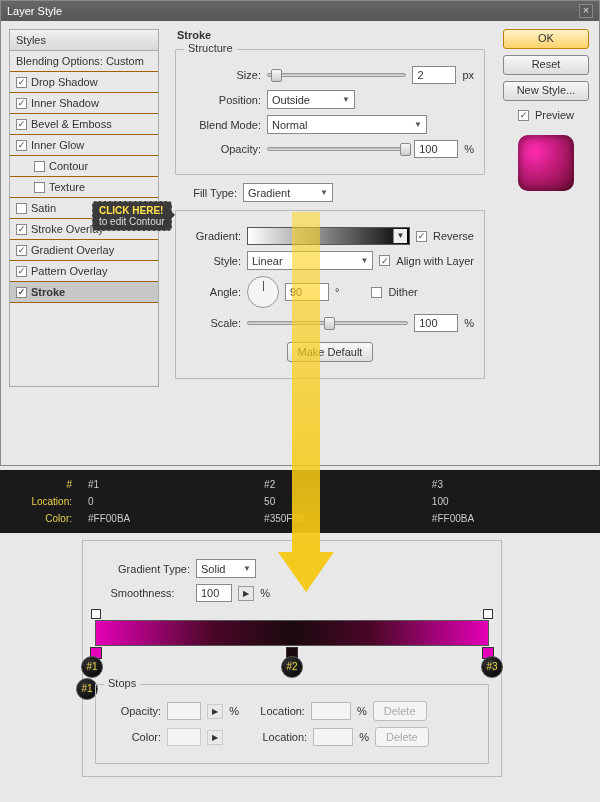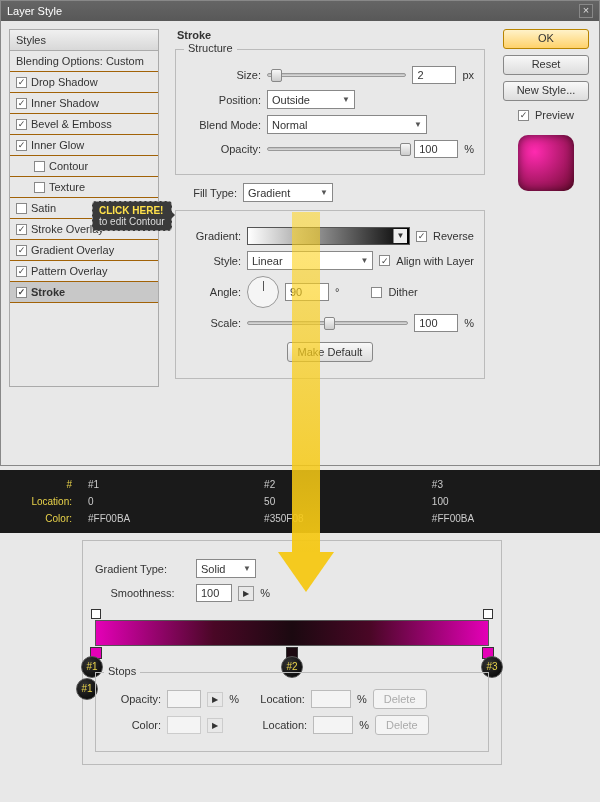--- a/index.html
+++ b/index.html
@@ -45,21 +45,21 @@
 .info-strip td.h{color:#e8d24a;text-align:right;width:80px}
 .arrow{position:absolute;left:288px;top:212px;width:36px;height:380px;z-index:4;pointer-events:none}
 .arrow .shaft{width:28px;height:340px;margin:0 auto;background:linear-gradient(180deg,rgba(255,213,30,.55),rgba(245,200,20,.95))}
 .arrow .head{width:0;height:0;border-left:28px solid transparent;border-right:28px solid transparent;border-top:40px solid rgba(245,200,20,.95);margin-left:-10px}
 .grad-editor{position:absolute;top:540px;left:82px;width:420px;border:1px solid #bbb;background:#e8e8e8;padding:12px}
 .grad-bar{width:100%;height:26px;border:1px solid #555;background:linear-gradient(90deg,#e400b7 0%,#4a0726 30%,#1b0910 50%,#4a0726 70%,#e400b7 100%);position:relative;margin-top:18px}
 .gstop-top{position:absolute;top:-12px;width:10px;height:10px;border:1px solid #333;background:#fff}
 .gstop-bot{position:absolute;bottom:-14px;width:12px;height:12px;border:1px solid #333;background:#e400b7}
 .gstop-bot.mid{background:#1b0910}
 .bullet{position:absolute;width:22px;height:22px;border-radius:50%;background:radial-gradient(circle at 35% 30%,#333,#000);border:1px solid #555;color:#e8d24a;text-align:center;line-height:20px;font-size:10px}
-.stops-grp{border:1px solid #bbb;margin-top:26px;padding:10px;position:relative}
+.stops-grp{border:1px solid #bbb;margin-top:38px;padding:10px;position:relative}
 .dim{color:#aaa}
 .dim .num,.dim .btn{color:#aaa;border-color:#bbb;background:#f4f4f4}
 </style>
 </head>
 <body>
 
 <div class="dialog">
   <div class="titlebar">
     <span>Layer Style</span>
     <div class="close-x">×</div>
@@ -246,21 +246,21 @@
     </table>
 </div>
 
 <div class="arrow">
     <div class="shaft"></div>
     <div class="head"></div>
   </div>
 
 <div class="grad-editor">
   <div class="row">
-      <label style="width:95px;text-align:left">Gradient Type:</label>
+      <label style="width:95px;text-align:right">Gradient Type:</label>
       <div class="sel" style="width:60px">
         <span>Solid</span>
         <span class="arr">▼</span>
       </div>
     </div>
   <div class="row">
       <label style="width:95px;text-align:center">Smoothness:</label>
       <input class="num" style="width: 36px;" value="100">
       <span style="border:1px solid #999;padding:2px 4px;font-size:8px">▶</span>
       <span>%</span>

